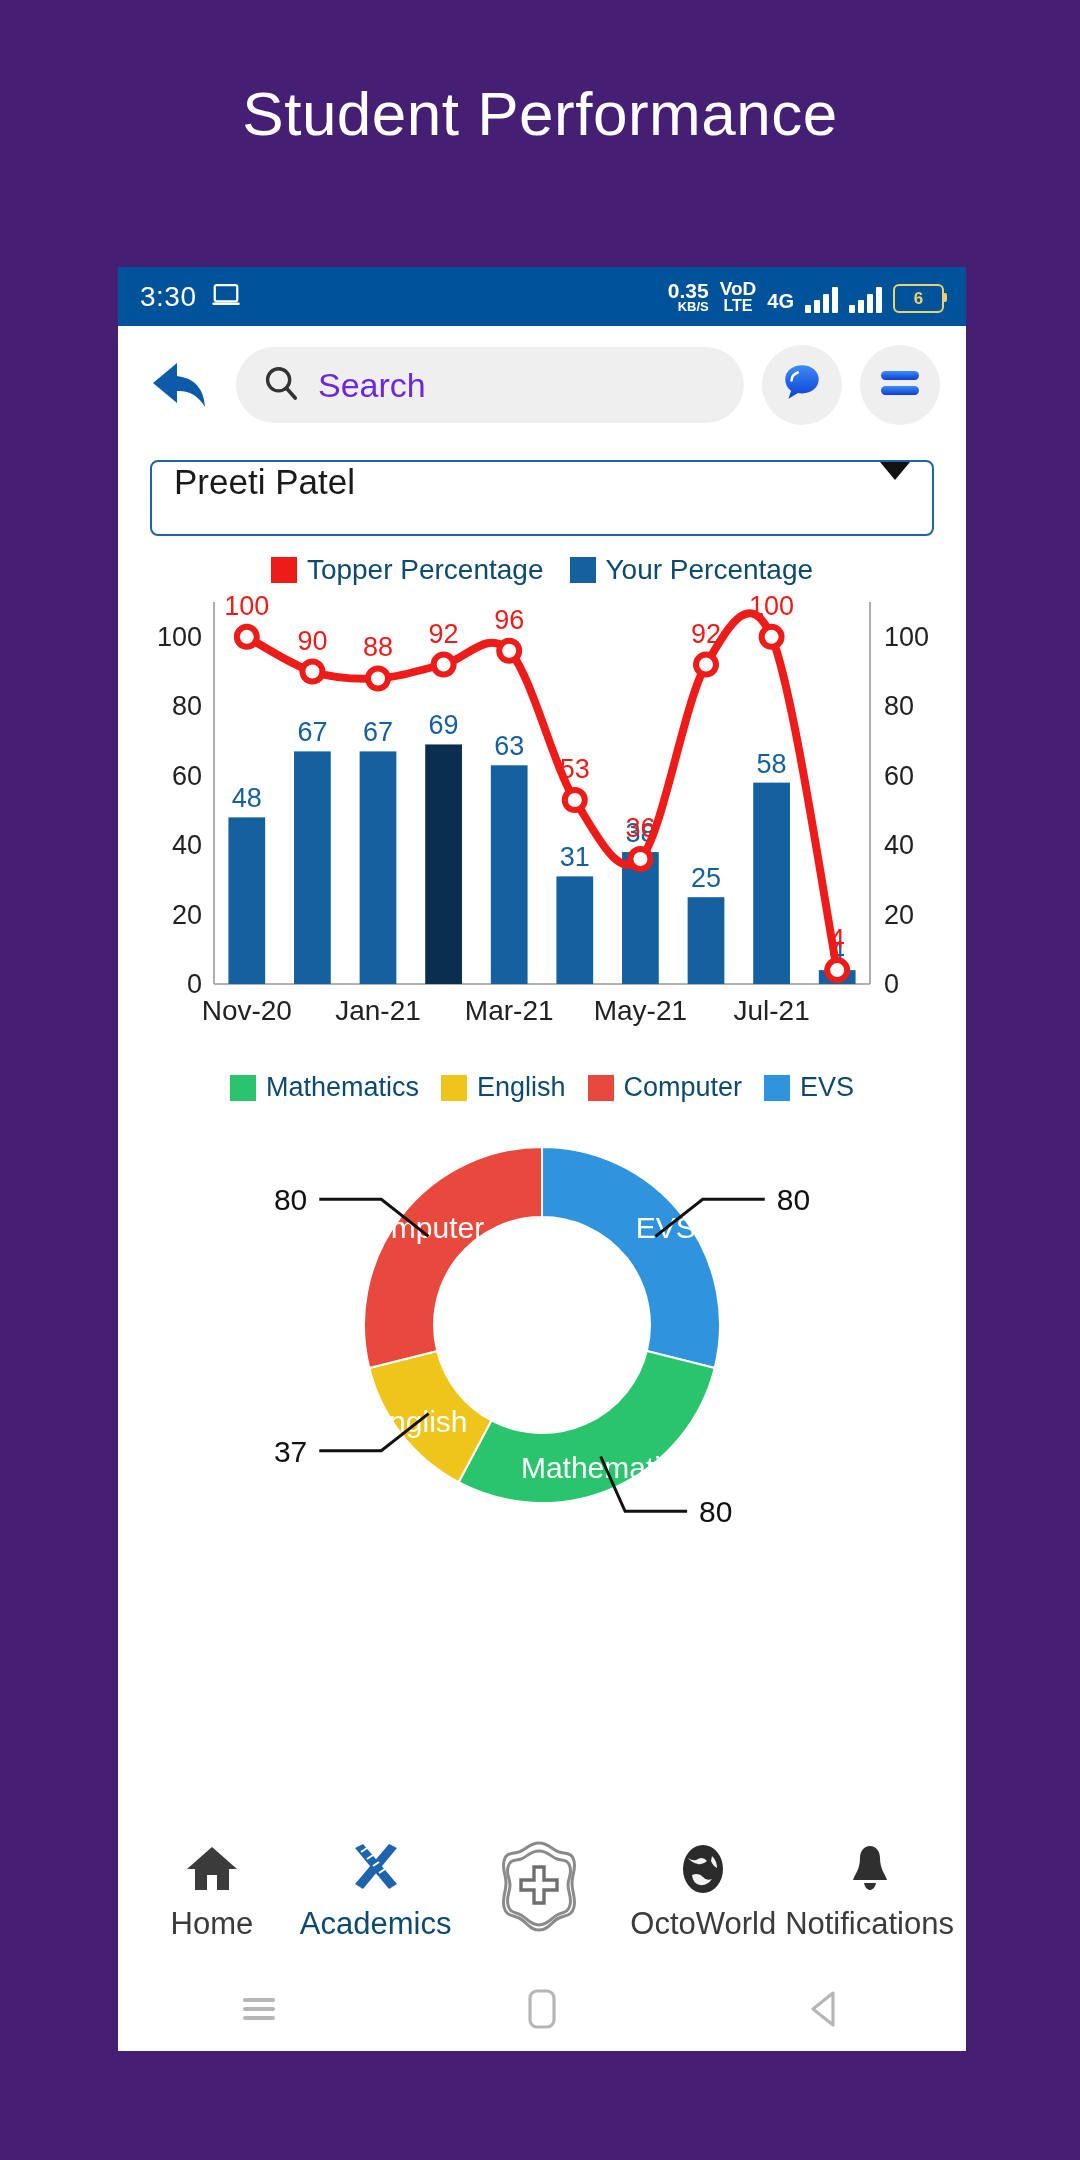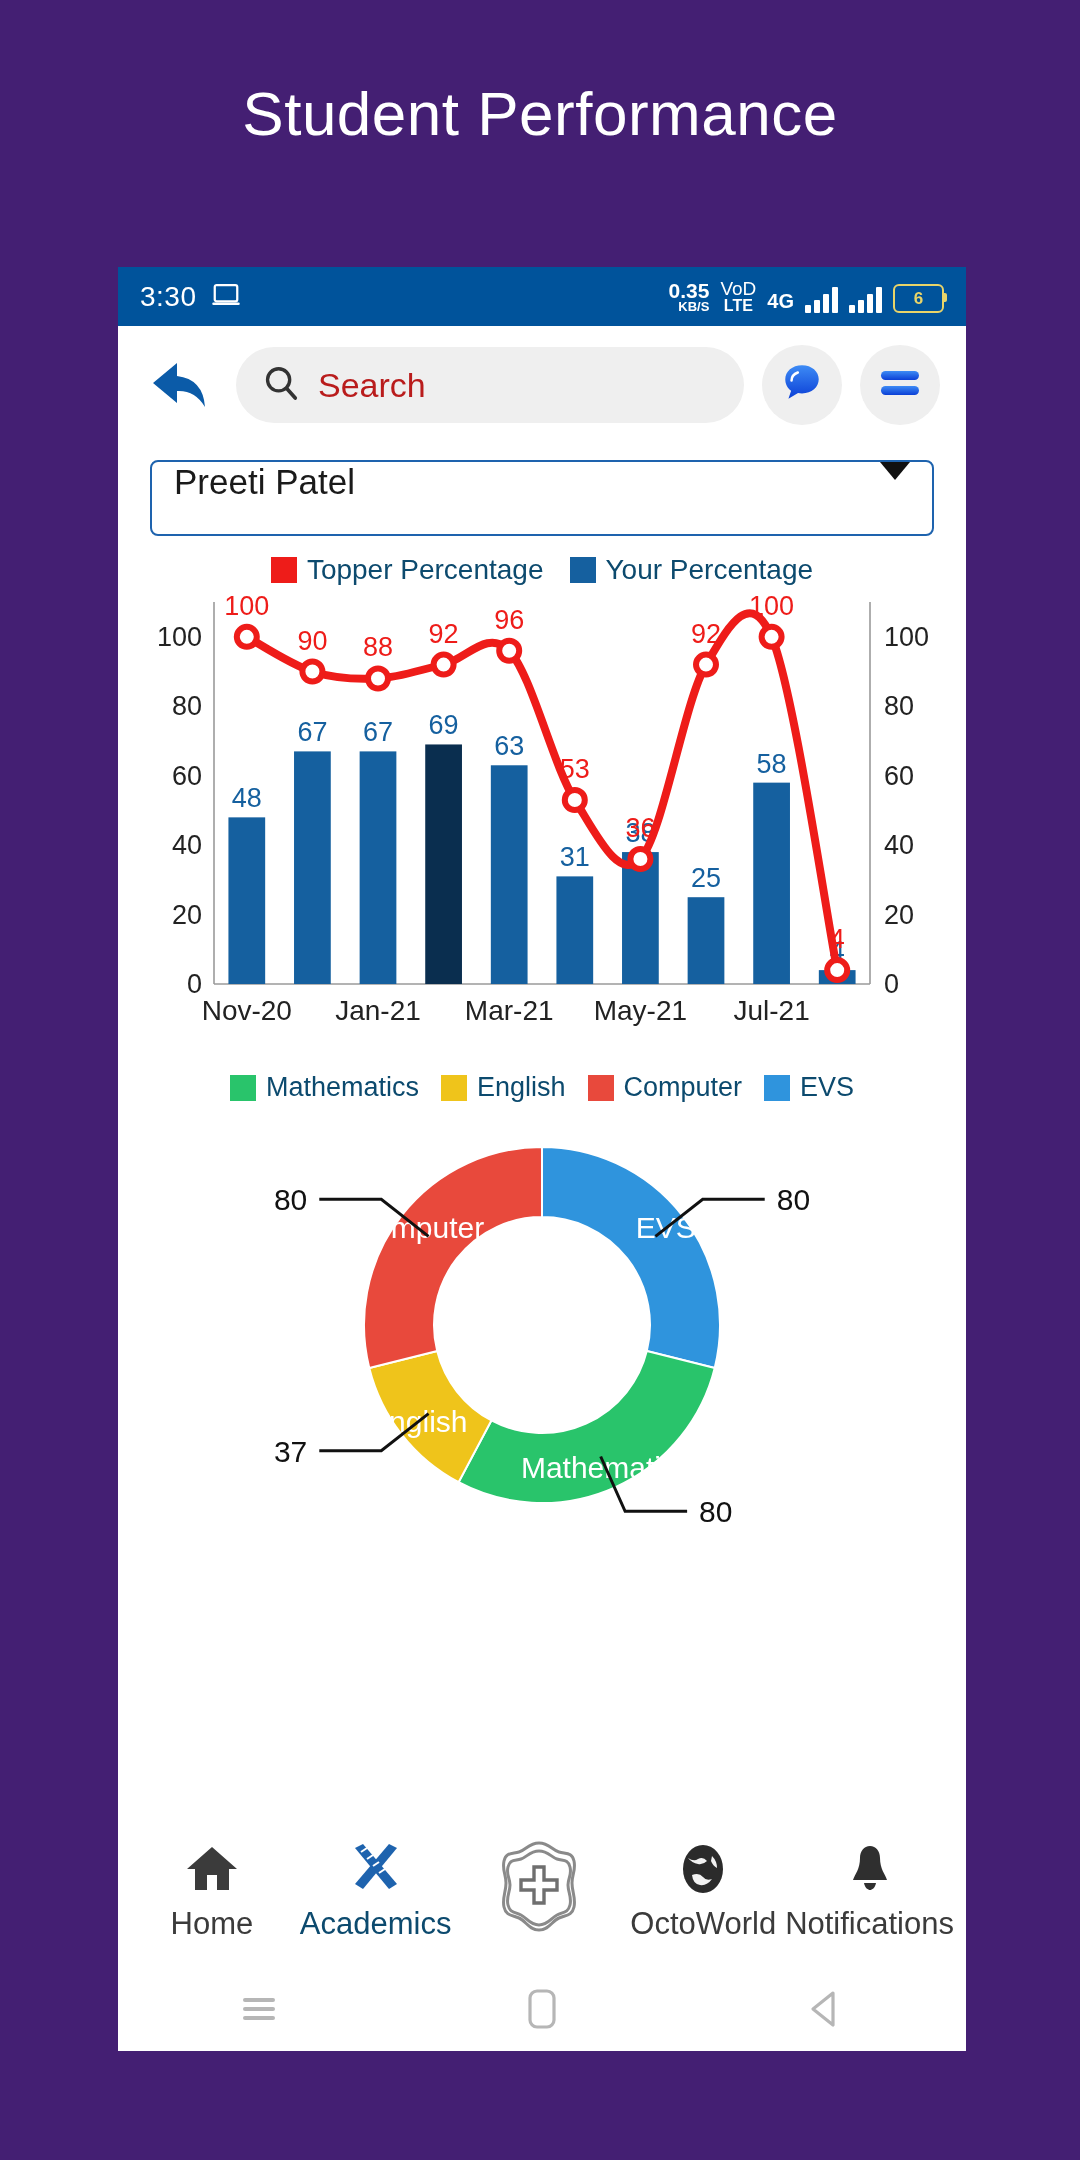--- a/index.html
+++ b/index.html
@@ -33,21 +33,21 @@
     display: flex; align-items: center; justify-content: space-between;
     padding: 0 22px; box-sizing: border-box;
   }
   .sb-left { display: flex; align-items: center; gap: 14px; }
   .sb-time { font-size: 28px; font-weight: 500; letter-spacing: .5px; }
   .sb-right { display: flex; align-items: flex-end; gap: 11px; }
   .sb-kb { text-align: center; line-height: 0.95; }
   .sb-kb .v { font-size: 21px; font-weight: 700; display: block; }
   .sb-kb .u { font-size: 13px; font-weight: 700; display: block; text-align: right; }
   .sb-volte { text-align: center; line-height: 0.95; }
-  .sb-volte .l1 { font-size: 19px; font-weight: 400; display: block; }
+  .sb-volte .l1 { font-size: 19px; font-weight: 700; display: block; }
   .sb-volte .l2 { font-size: 16px; font-weight: 700; display: block; }
   .sb-4g { font-size: 20px; font-weight: 700; }
   .bars { display: flex; align-items: flex-end; gap: 3px; height: 26px; }
   .bars i { display: block; width: 6px; background: #fff; border-radius: 1px; }
   .battery {
     width: 47px; height: 25px; border: 2px solid #E8D469; border-radius: 6px;
     position: relative; display: flex; align-items: center; justify-content: center;
     color: #E8D469; font-size: 17px; font-weight: 700;
   }
   .battery:after {
@@ -58,21 +58,21 @@
   
   .appbar {
     height: 118px; background: #ffffff; display: flex; align-items: center;
     padding: 0 26px; gap: 18px; box-sizing: border-box;
   }
   .back-btn { width: 74px; height: 74px; display:flex; align-items:center; justify-content:center; flex: none; }
   .searchbox {
     flex: 1; height: 76px; background: #EFEFEF; border-radius: 38px;
     display: flex; align-items: center; padding: 0 26px; gap: 18px; box-sizing: border-box;
   }
-  .search-ph { color: #b91c1c; font-size: 34px; }
+  .search-ph { color: #6d28d9; font-size: 34px; }
   .circ-btn {
     width: 80px; height: 80px; border-radius: 50%; background: #EFEFEF;
     display: flex; align-items: center; justify-content: center; flex: none;
   }
 
   
   .dropdown {
     margin: 16px 32px 0 32px; height: 76px; border: 2px solid #1E63AE;
     border-radius: 8px; display: flex; align-items: flex-start; justify-content: space-between;
     padding: 0 22px; box-sizing: border-box; background: #fff;

